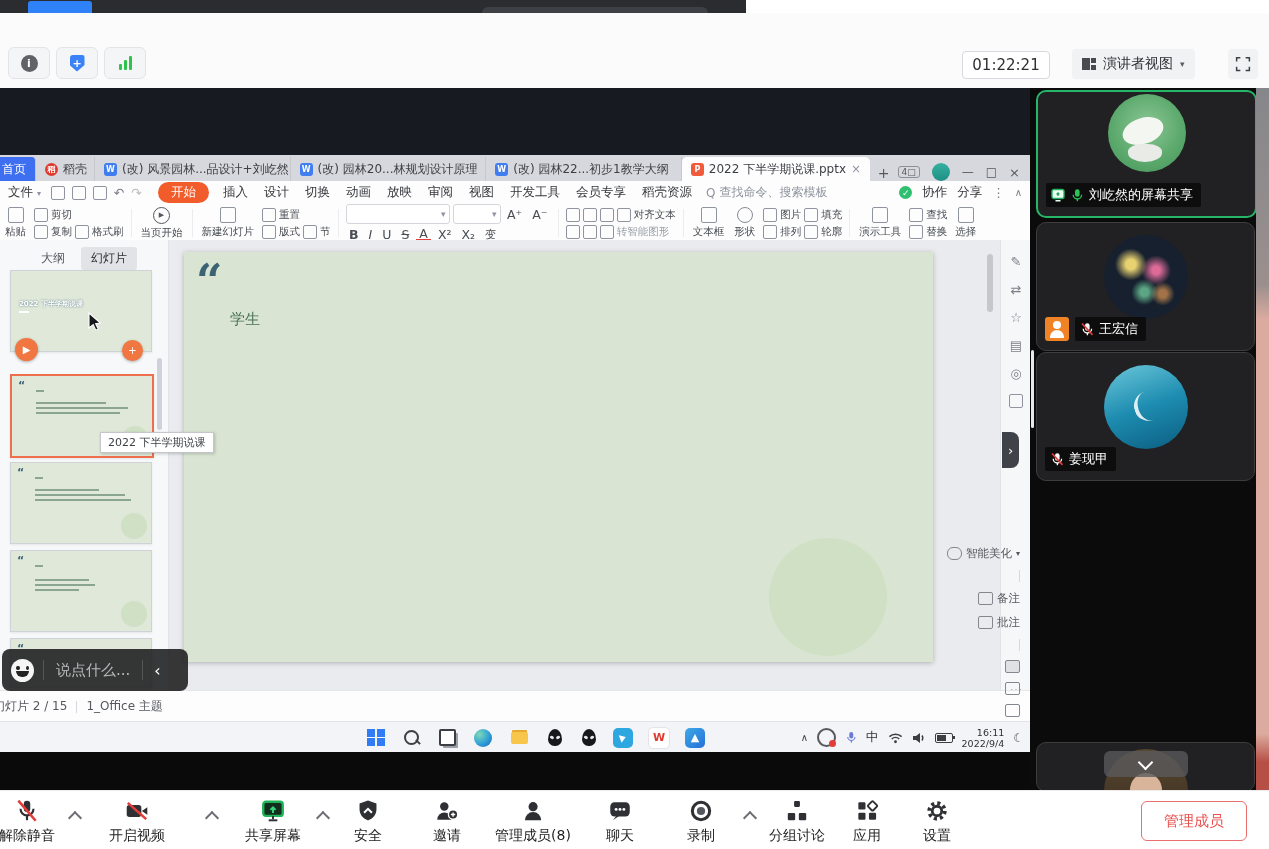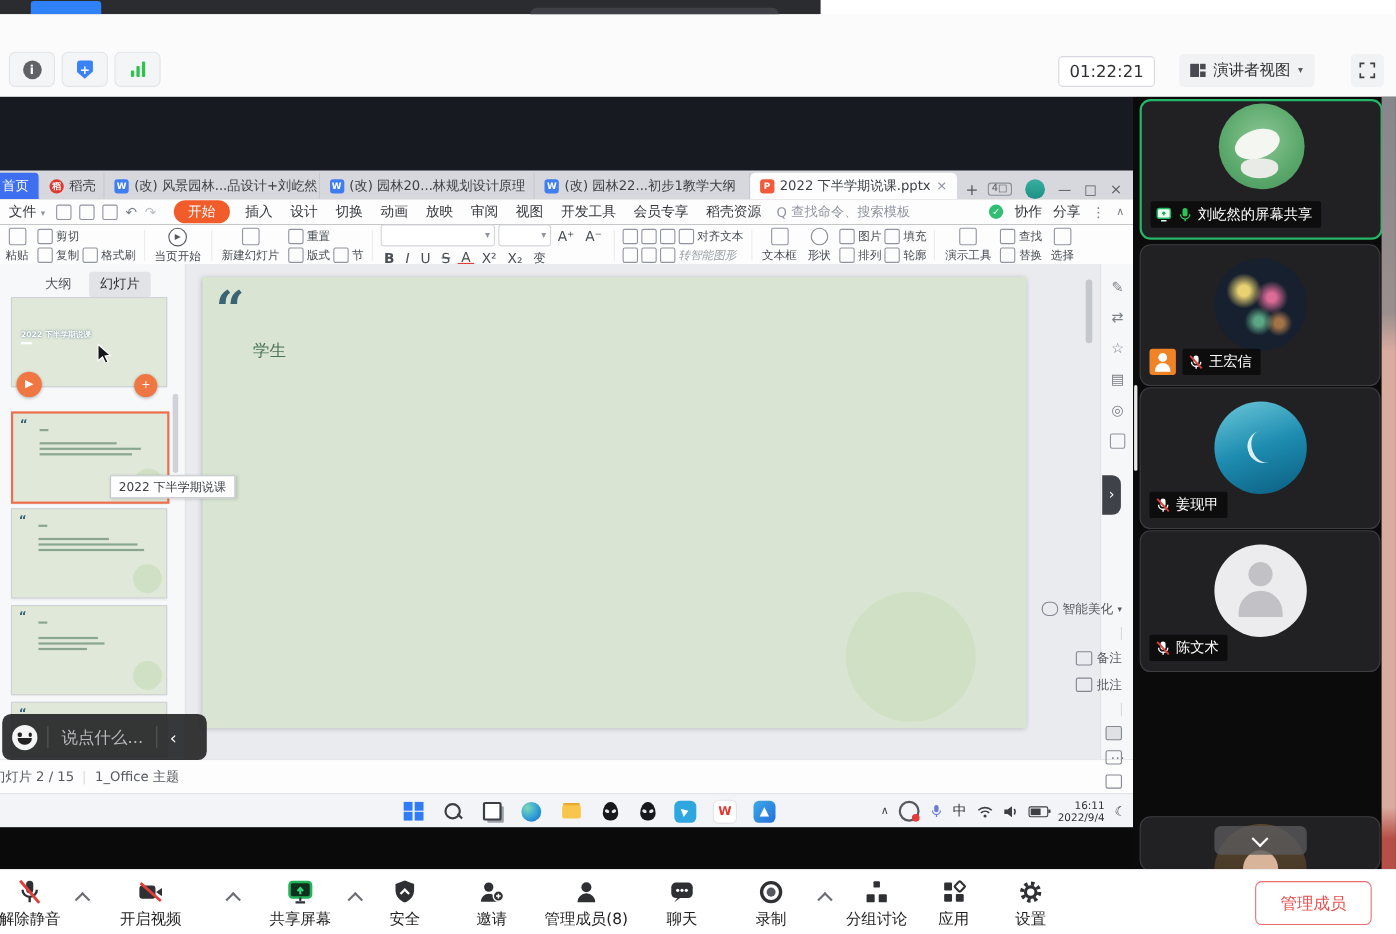--- a/index.html
+++ b/index.html
@@ -393,21 +393,21 @@
             <span class="mini"></span>
             <span class="mini"></span>
             <span class="mini"></span>
             <span class="mini"></span>
             <span>对齐文本</span>
           </span>
         <span class="rsm">
             <span class="mini"></span>
             <span class="mini"></span>
             <span class="mini"></span>
-            <span style="color:#9aa0a8;font-style:italic;">转智能图形</span>
+            <span style="color:#9aa0a8;">转智能图形</span>
           </span>
       </span>
       <span class="rdiv"></span>
       <span class="rbig">
           <span class="mini" style="width:14px;height:14px;"></span>
           <span>文本框</span>
         </span>
       <span class="rbig">
           <span style="width:14px;height:14px;border:1.4px solid #868b93;border-radius:50%;"></span>
           <span>形状</span>
@@ -683,32 +683,20 @@
     <div class="tile" style="top:134px;">
       <span class="avatar" style="background:radial-gradient(circle at 32% 35%,rgba(255,228,120,.9) 0 5px,transparent 16px),radial-gradient(circle at 62% 42%,rgba(255,120,170,.85) 0 4px,transparent 15px),radial-gradient(circle at 48% 68%,rgba(140,255,190,.6) 0 4px,transparent 13px),radial-gradient(circle at 70% 70%,rgba(255,170,90,.6) 0 4px,transparent 12px),#16202e;"></span>
       <span class="hostbadge"></span>
       <span class="pchip" style="left:38px;">
         <svg width="14" height="14" viewBox="0 0 14 14">
             <use href="#p-mic-off"></use>
           </svg>
         <span>王宏信</span>
       </span>
     </div>
-    <div class="tile" style="top:394px;">
-      <span class="avatar" style="background:#ececee;">
-        <i style="position:absolute;left:31px;top:16px;width:22px;height:22px;border-radius:50%;background:#c2c2c6;display:block;"></i>
-        <i style="position:absolute;left:22px;top:42px;width:40px;height:24px;border-radius:20px 20px 0 0;background:#c2c2c6;display:block;"></i>
-      </span>
-      <span class="pchip">
-        <svg width="14" height="14" viewBox="0 0 14 14">
-            <use href="#p-mic-off"></use>
-          </svg>
-        <span>陈文术</span>
-      </span>
-    </div>
     <div class="tile" style="top:654px;height:48px;">
       <span class="avatar" style="top:6px;background:linear-gradient(180deg,#57472f 0%,#3a2c20 100%);">
         <i style="position:absolute;left:26px;top:24px;width:32px;height:34px;border-radius:50% 50% 45% 45%;background:#d8b49a;display:block;"></i>
       </span>
       <span class="scrollpill">
           <span class="chevdown"></span>
         </span>
 
     </div>
     <span class="abs sbscroll" style="left:1px;top:262px;"></span>

